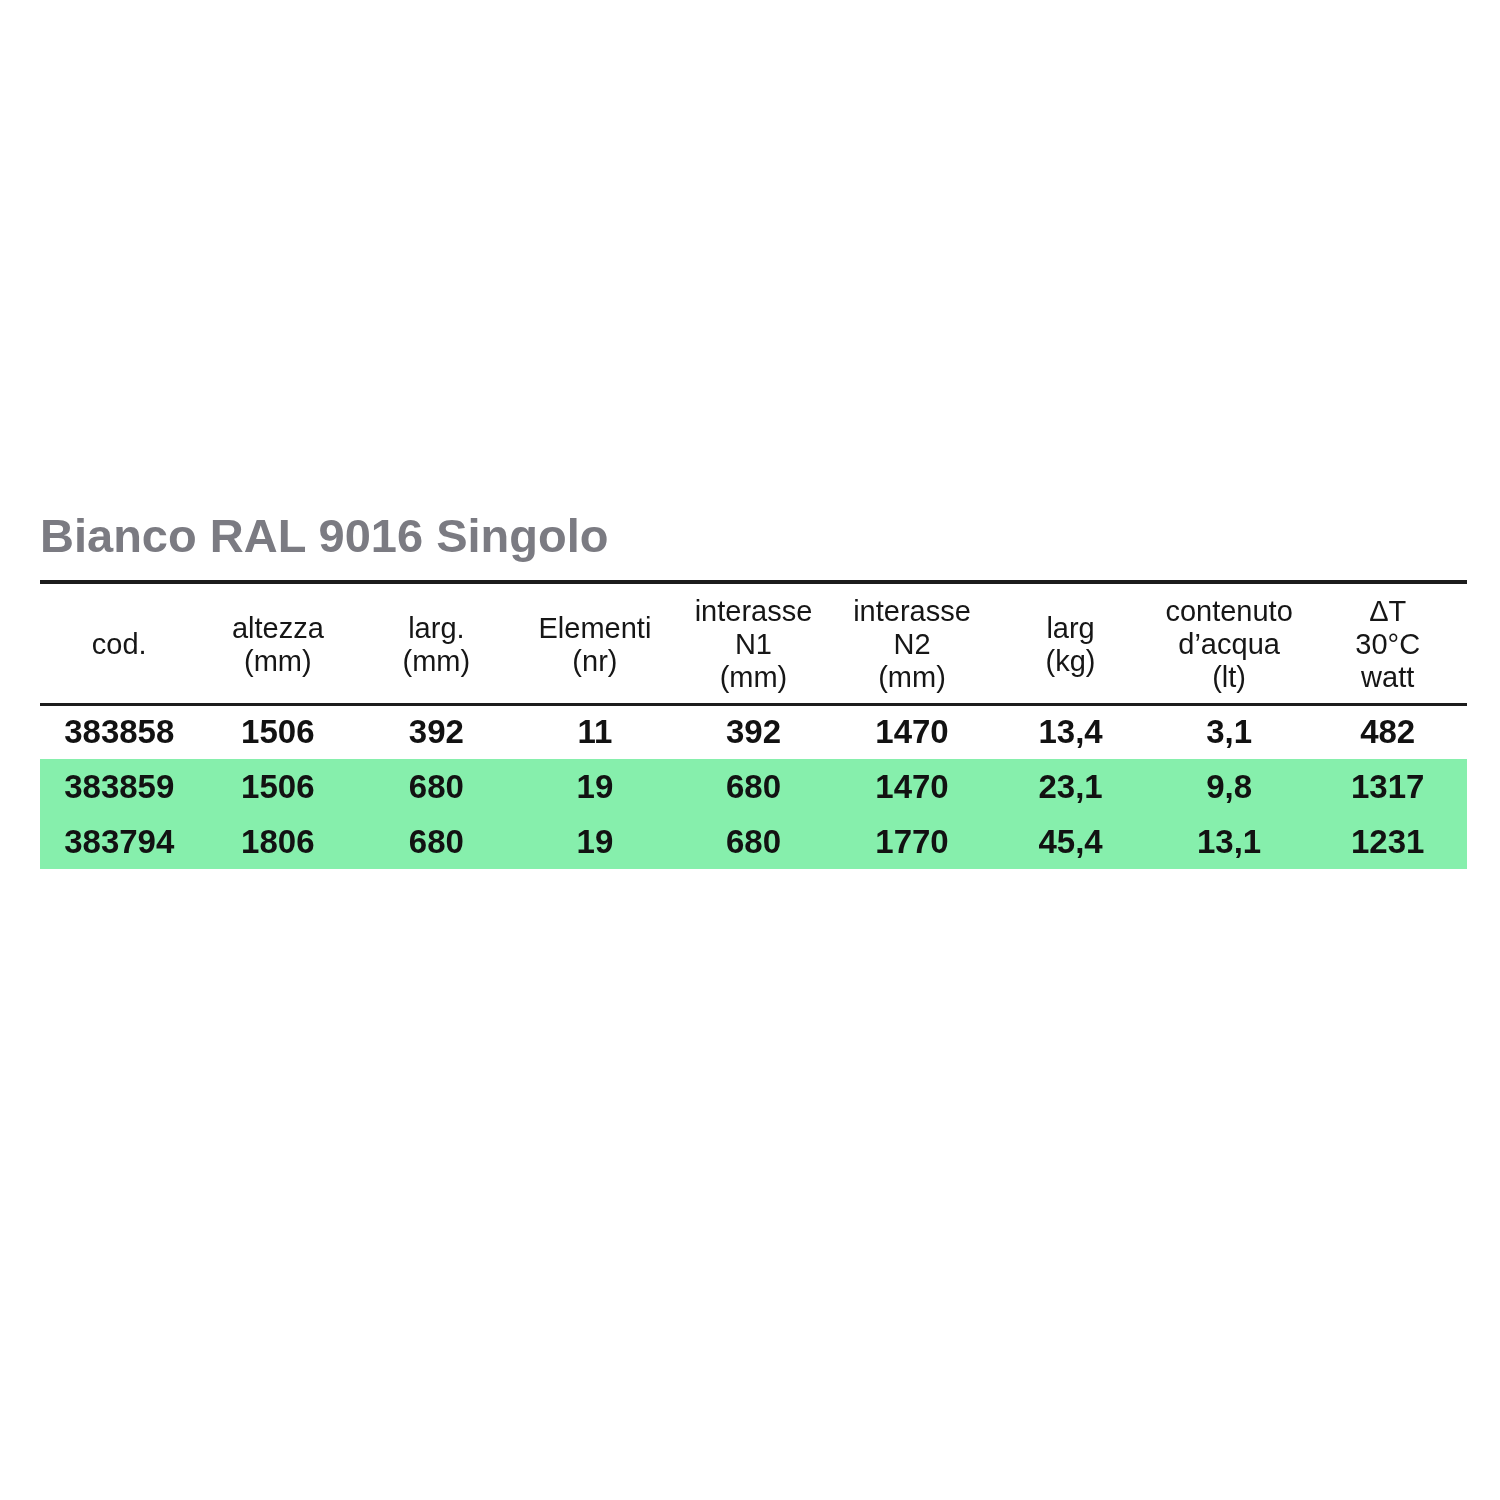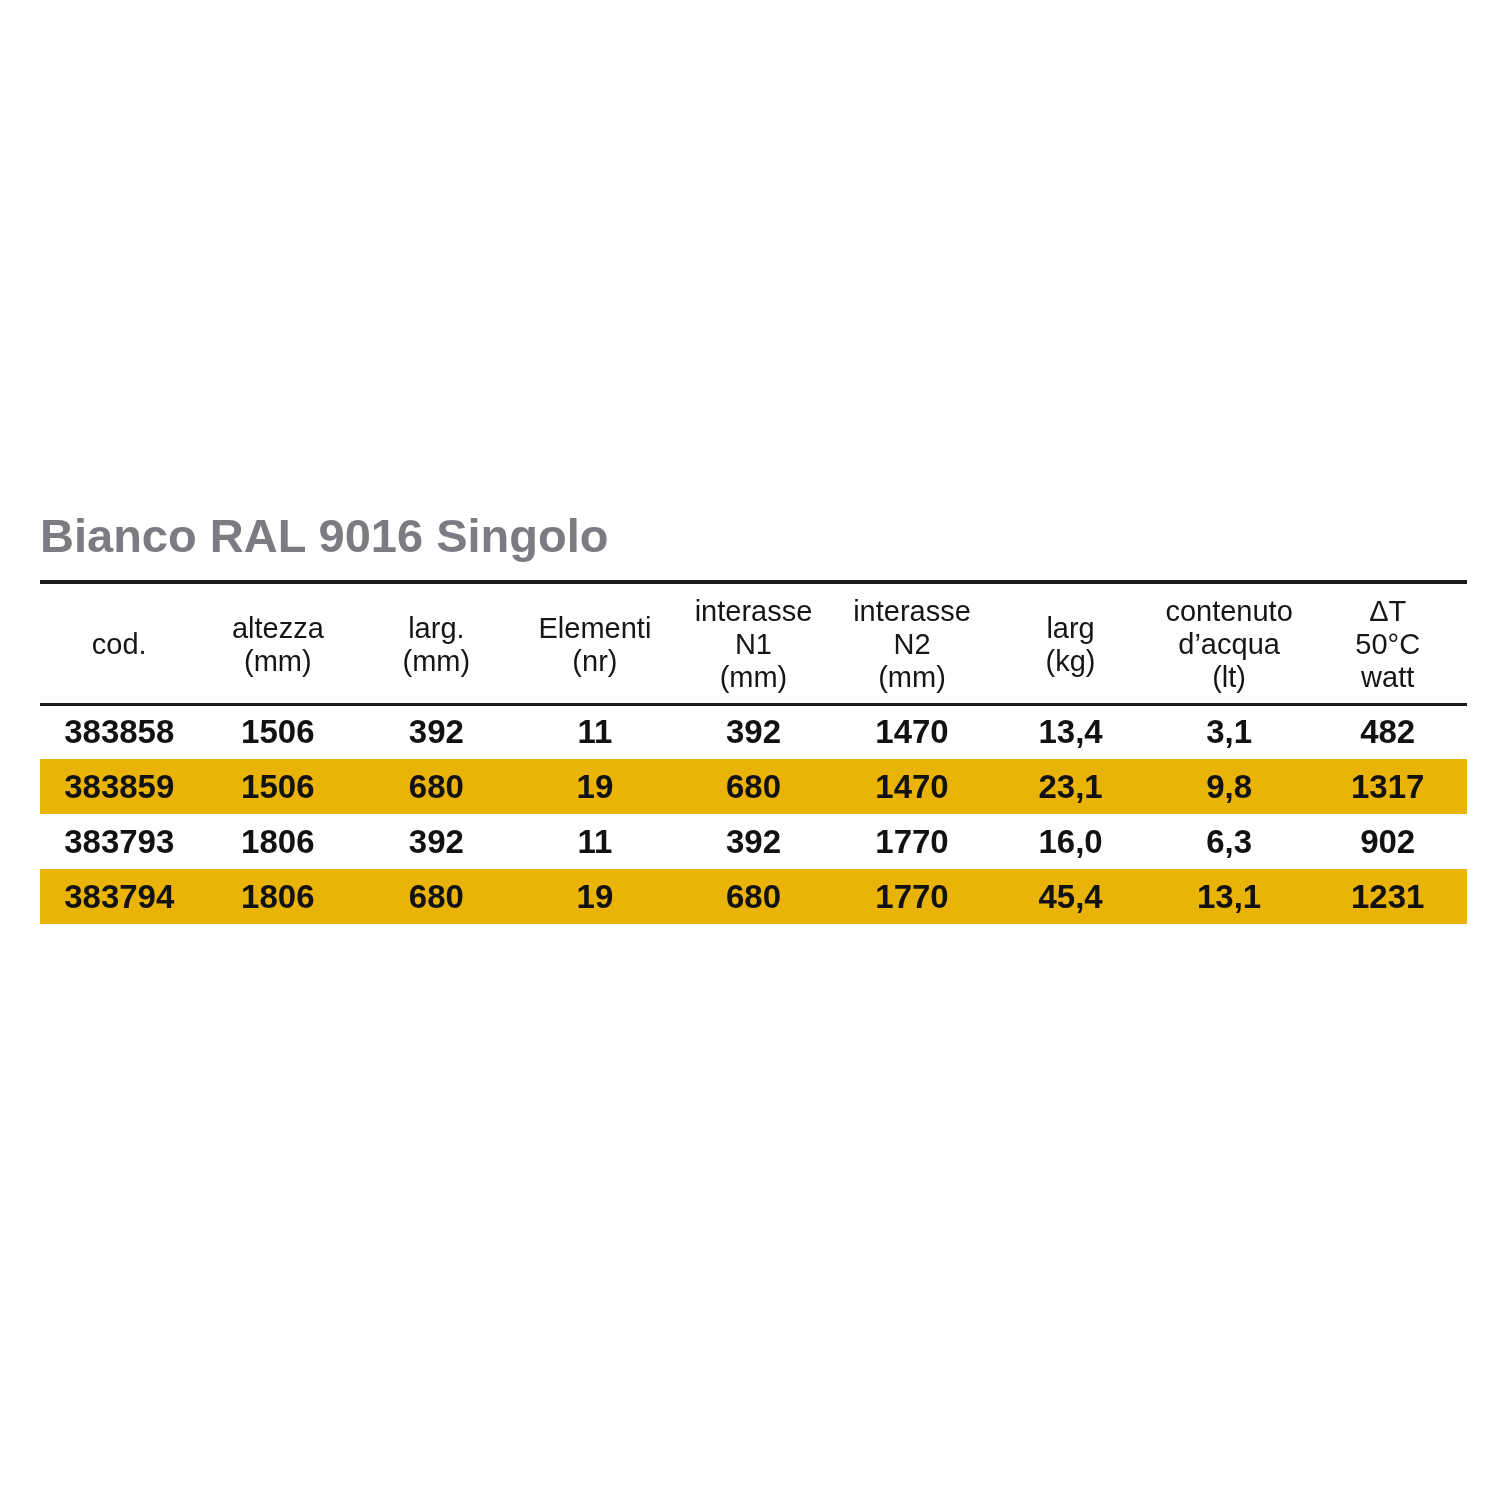--- a/index.html
+++ b/index.html
@@ -47,21 +47,21 @@
   table.spec-table tbody td {
     font-weight: bold;
     font-size: 33px;
     color: #121212;
     text-align: center;
     vertical-align: middle;
     height: 55px;
     padding: 0 2px;
   }
   table.spec-table tbody tr.striped {
-    background: #eab308;
+    background: #86efac;
     margin-top: 36px;
   }
 </style>
 </head>
 <body>
 
 <div class="page">
   <div class="content">
     <div class="page-title">Bianco RAL 9016 Singolo</div>
 
@@ -80,21 +80,21 @@
 (mm)</th>
           <th>interasse
 N2
 (mm)</th>
           <th>larg
 (kg)</th>
           <th>contenuto
 d’acqua
 (lt)</th>
           <th>ΔT
-50°C
+30°C
 watt</th>
         </tr>
       </thead>
       <tbody>
         <tr>
           <td>383858</td>
           <td>1506</td>
           <td>392</td>
           <td>11</td>
           <td>392</td>
@@ -107,31 +107,20 @@
           <td>383859</td>
           <td>1506</td>
           <td>680</td>
           <td>19</td>
           <td>680</td>
           <td>1470</td>
           <td>23,1</td>
           <td>9,8</td>
           <td>1317</td>
         </tr>
-        <tr>
-          <td>383793</td>
-          <td>1806</td>
-          <td>392</td>
-          <td>11</td>
-          <td>392</td>
-          <td>1770</td>
-          <td>16,0</td>
-          <td>6,3</td>
-          <td>902</td>
-        </tr>
         <tr class="striped">
           <td>383794</td>
           <td>1806</td>
           <td>680</td>
           <td>19</td>
           <td>680</td>
           <td>1770</td>
           <td>45,4</td>
           <td>13,1</td>
           <td>1231</td>

